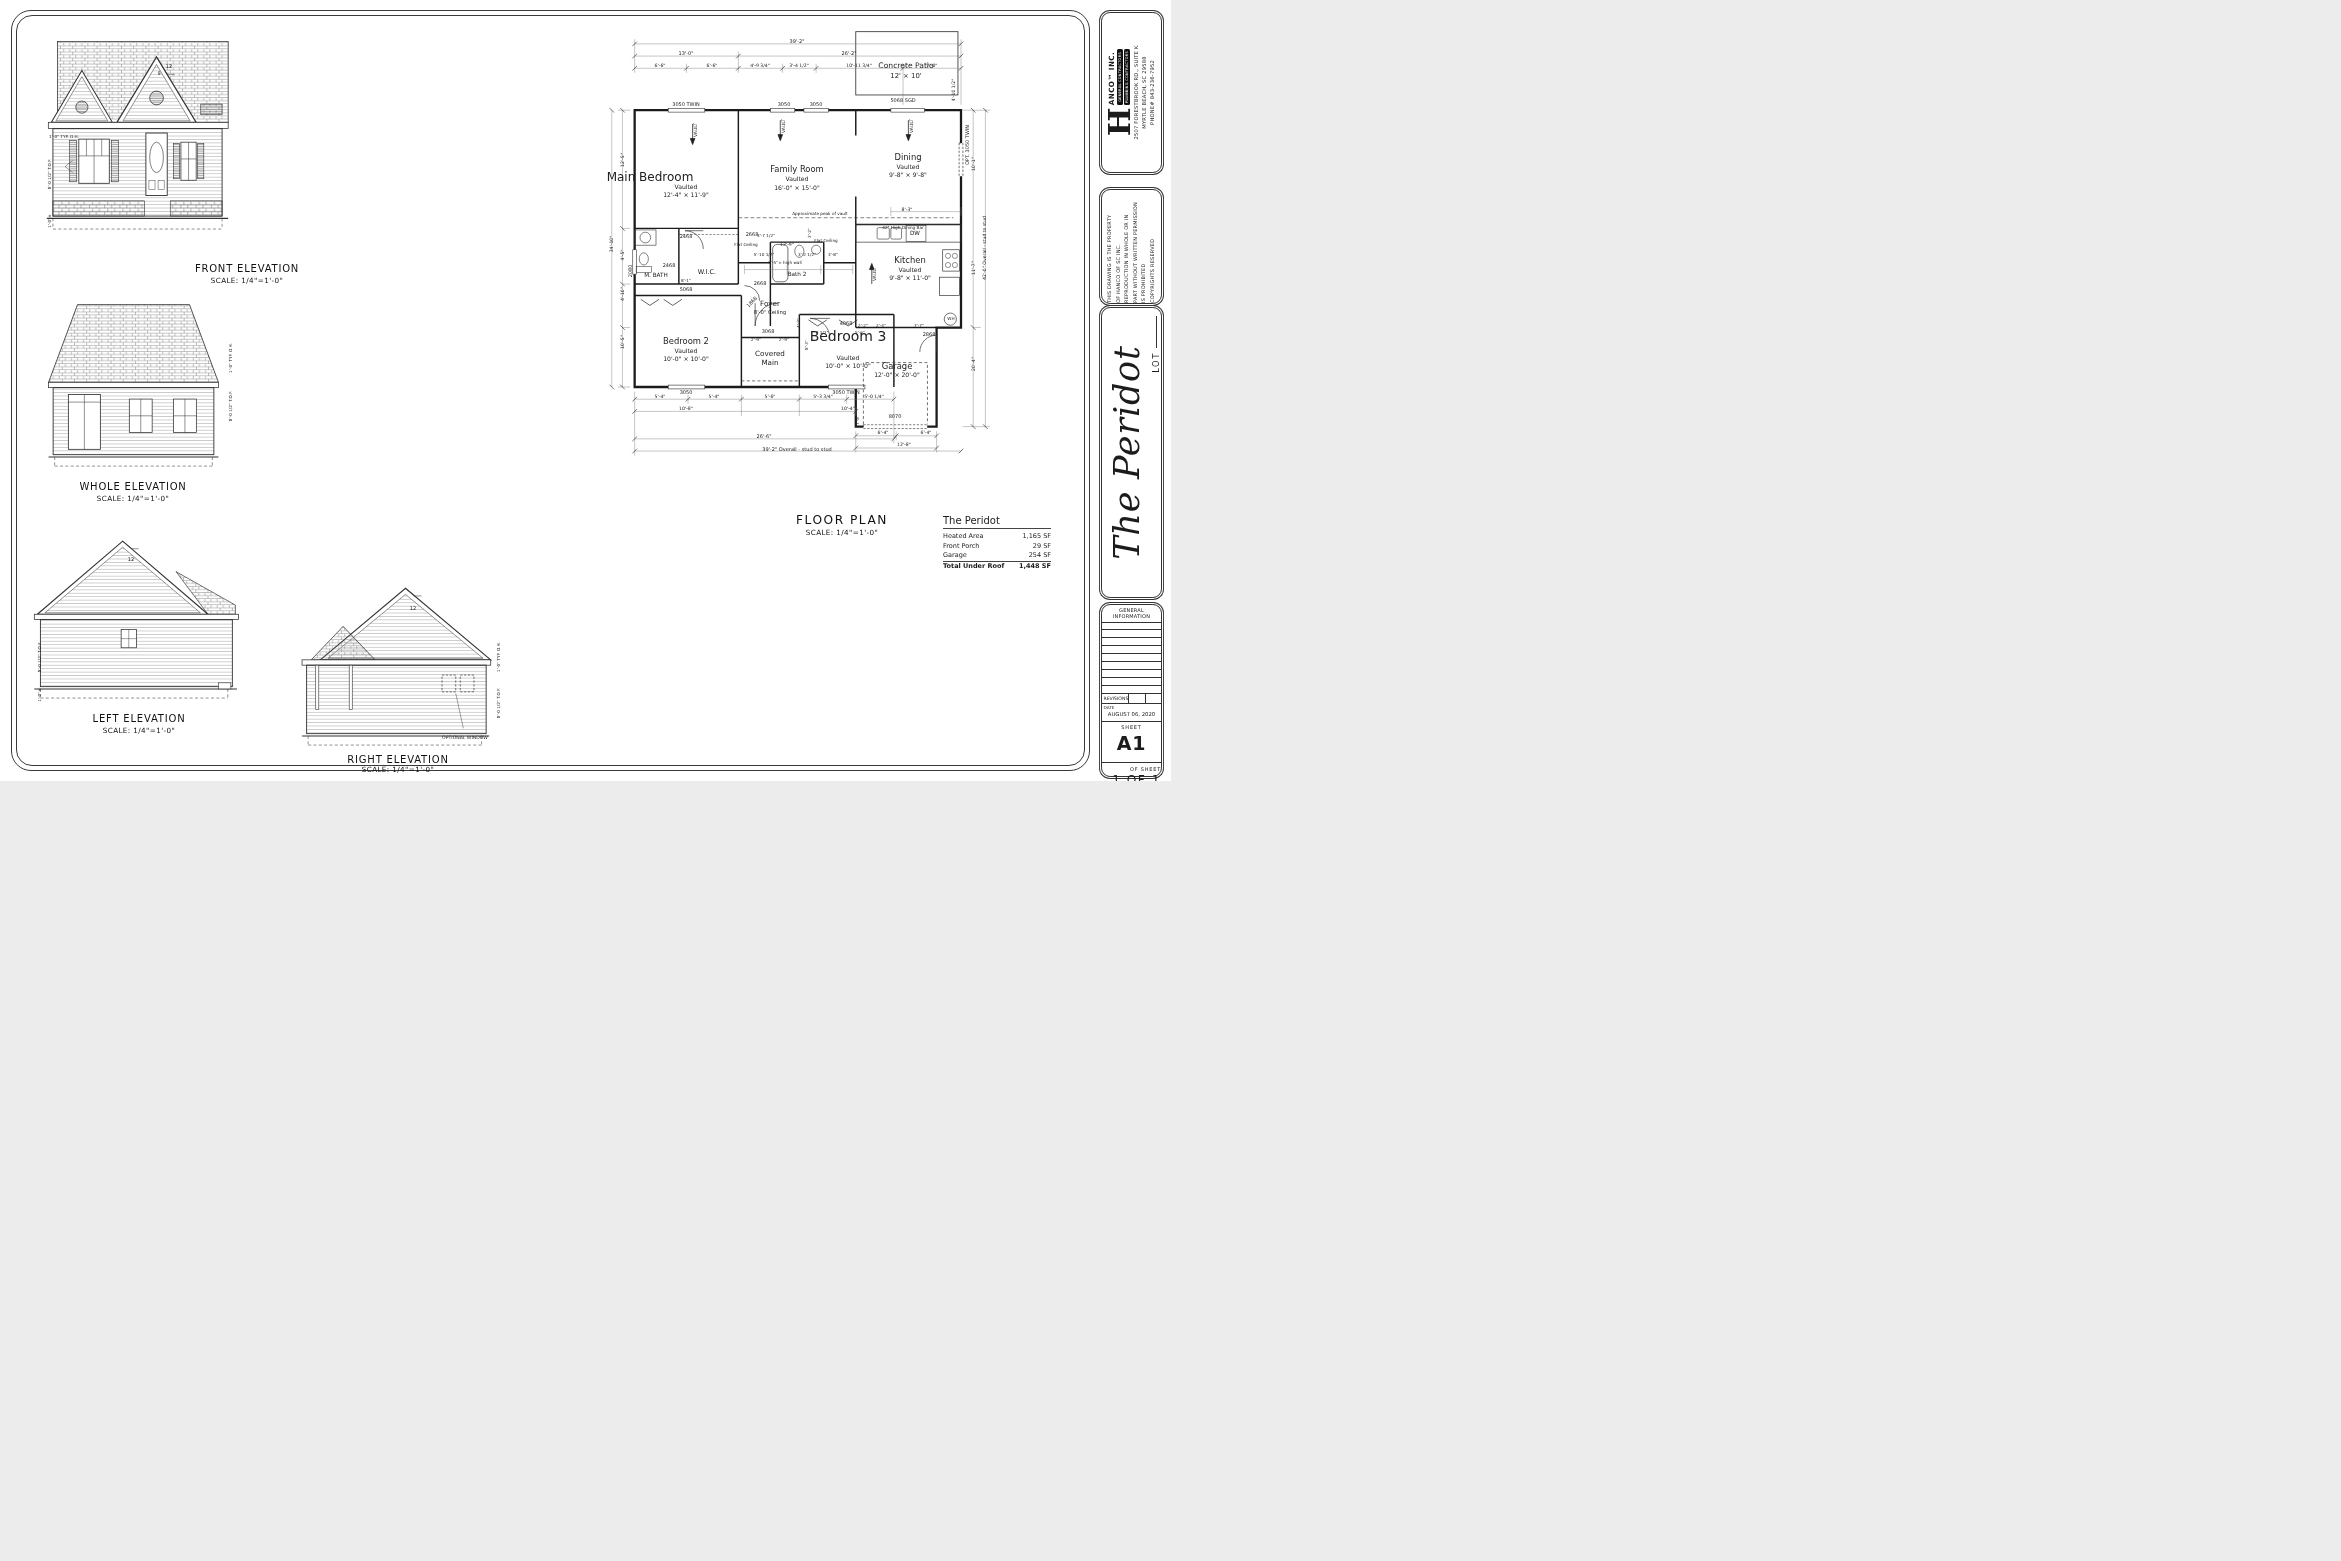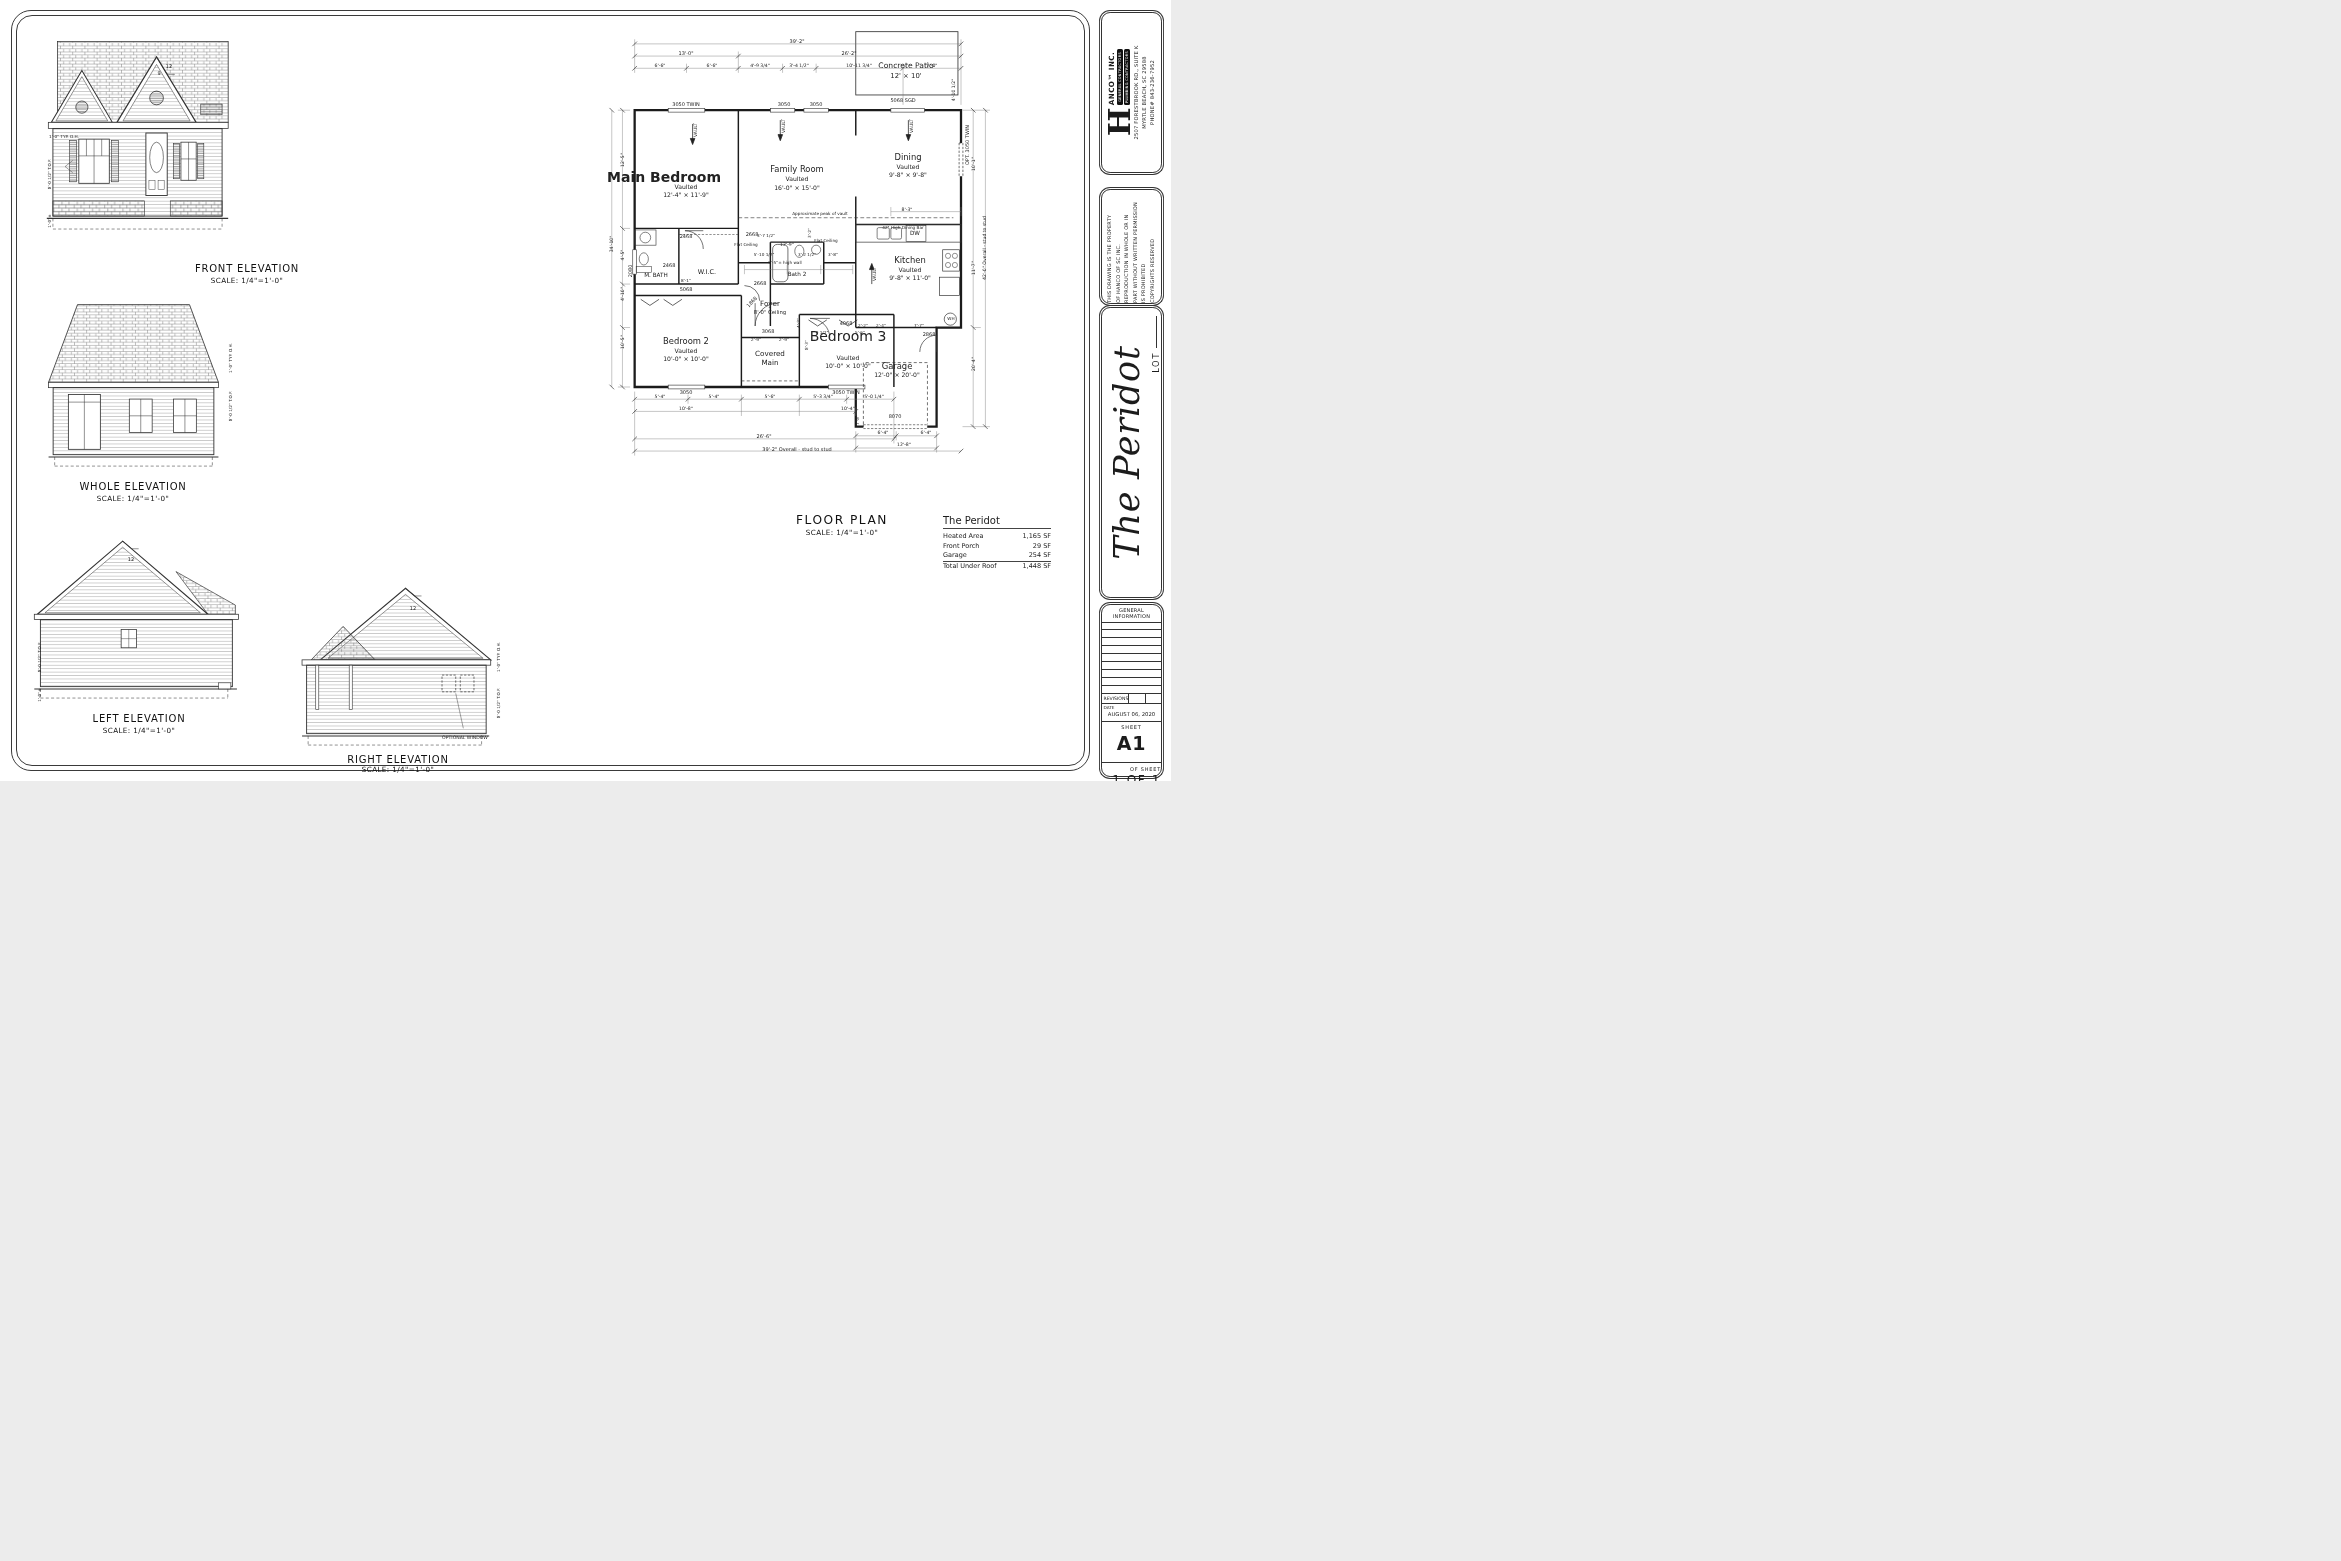--- a/index.html
+++ b/index.html
@@ -13,21 +13,21 @@
   .ann{position:absolute;white-space:nowrap;color:#222;line-height:1;}
   .sec-title{position:absolute;transform:translate(-50%,-50%);font-size:10px;letter-spacing:0.8px;
          color:#111;white-space:nowrap;font-weight:500;}
   .sec-scale{position:absolute;transform:translate(-50%,-50%);font-size:7.2px;letter-spacing:0.4px;
          color:#111;white-space:nowrap;}
   .plan-title{font-size:12.2px;letter-spacing:1.5px;}
   
   .area-table{position:absolute;left:943px;top:515px;width:108px;}
   .area-table .at-title{font-size:10px;border-bottom:0.8px solid #444;padding-bottom:2.3px;margin-bottom:3px;}
   .area-row{display:flex;justify-content:space-between;font-size:6.5px;line-height:1.45;}
-  .area-row.total{border-top:0.8px solid #444;}
+  .area-row.total{border-top:0.8px solid #444;font-weight:bold;}
   
   .tbbox{position:absolute;left:1101px;width:59px;background:#fff;border:1.1px solid #333;
          border-radius:9.1px;box-shadow:0 0 0 1.1px #fff,0 0 0 2px #333;}
   .rotwrap{transform:rotate(-90deg);transform-origin:top left;position:absolute;top:100%;left:0;}
   .tb-company{display:flex;flex-direction:column;align-items:center;justify-content:center;height:100%;}
   .logo-row{display:flex;align-items:flex-end;gap:2.3px;}
   .logo-h{font-family:"DejaVu Serif",serif;font-weight:bold;font-size:30.5px;line-height:.8;}
   .logo-right{display:flex;flex-direction:column;gap:1.1px;padding-bottom:1.5px;}
   .logo-name{font-size:7.2px;font-weight:bold;letter-spacing:0.4px;}
   .badge{background:#111;color:#fff;font-size:3.5px;letter-spacing:0.3px;padding:1.1px 2.3px;border-radius:1.5px;text-align:center;}
@@ -265,21 +265,21 @@
       <div class="ann" style="left: 686px; top: 104px; font-size: 5px; transform: translate(-50%, -50%);">3050 TWIN</div>
       <div class="ann" style="left: 784px; top: 104px; font-size: 5px; transform: translate(-50%, -50%);">3050</div>
       <div class="ann" style="left: 816px; top: 104px; font-size: 5px; transform: translate(-50%, -50%);">3050</div>
       <div class="ann" style="left: 903px; top: 100px; font-size: 5px; transform: translate(-50%, -50%);">5068 SGD</div>
       <div class="ann" style="left: 967px; top: 145px; font-size: 5px; transform: translate(-50%, -50%) rotate(-90deg);">OPT. 3050 TWIN</div>
       <div class="ann" style="left: 954px; top: 90px; font-size: 4.6px; transform: translate(-50%, -50%) rotate(-90deg);">4'-10 1/2"</div>
       <div class="ann" style="left: 696px; top: 130px; font-size: 4.6px; transform: translate(-50%, -50%) rotate(-90deg);">VAULT</div>
       <div class="ann" style="left: 784px; top: 126px; font-size: 4.6px; transform: translate(-50%, -50%) rotate(-90deg);">VAULT</div>
       <div class="ann" style="left: 912px; top: 126px; font-size: 4.6px; transform: translate(-50%, -50%) rotate(-90deg);">VAULT</div>
       <div class="ann" style="left: 875px; top: 274px; font-size: 4.6px; transform: translate(-50%, -50%) rotate(-90deg);">VAULT</div>
-      <div class="ann" style="left: 664px; top: 177px; font-size: 14px; transform: translate(-50%, -50%); font-weight: bold;">Main Bedroom</div>
+      <div class="ann" style="left: 650px; top: 177px; font-size: 12px; transform: translate(-50%, -50%);">Main Bedroom</div>
       <div class="ann" style="left: 686px; top: 187px; font-size: 6.1px; transform: translate(-50%, -50%);">Vaulted</div>
       <div class="ann" style="left: 686px; top: 195px; font-size: 6.1px; transform: translate(-50%, -50%);">12'-4" × 11'-9"</div>
       <div class="ann" style="left: 797px; top: 169px; font-size: 8.4px; transform: translate(-50%, -50%);">Family Room</div>
       <div class="ann" style="left: 797px; top: 179px; font-size: 6.1px; transform: translate(-50%, -50%);">Vaulted</div>
       <div class="ann" style="left: 797px; top: 188px; font-size: 6.1px; transform: translate(-50%, -50%);">16'-0" × 15'-0"</div>
       <div class="ann" style="left: 908px; top: 157px; font-size: 8.4px; transform: translate(-50%, -50%);">Dining</div>
       <div class="ann" style="left: 908px; top: 167px; font-size: 6.1px; transform: translate(-50%, -50%);">Vaulted</div>
       <div class="ann" style="left: 908px; top: 175px; font-size: 6.1px; transform: translate(-50%, -50%);">9'-8" × 9'-8"</div>
       <div class="ann" style="left: 910px; top: 260px; font-size: 8.4px; transform: translate(-50%, -50%);">Kitchen</div>
       <div class="ann" style="left: 910px; top: 270px; font-size: 6.1px; transform: translate(-50%, -50%);">Vaulted</div>

